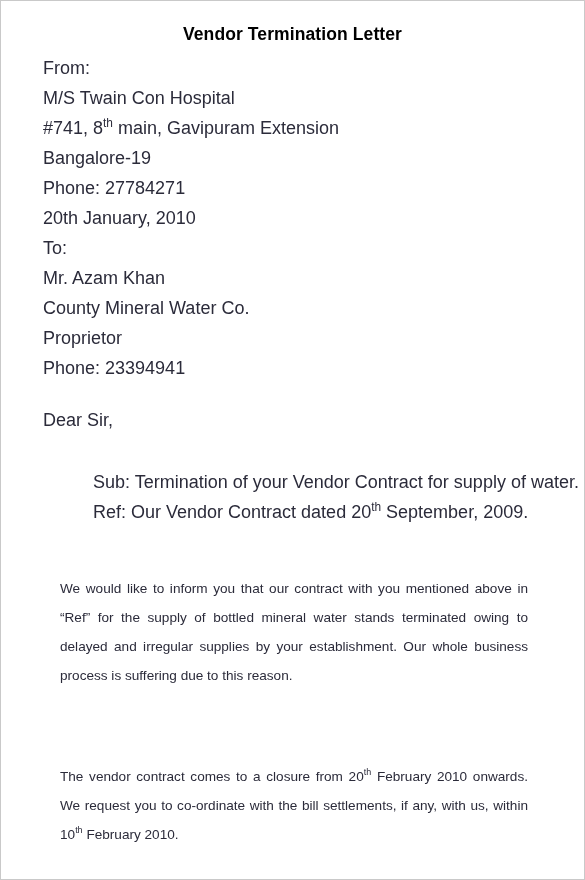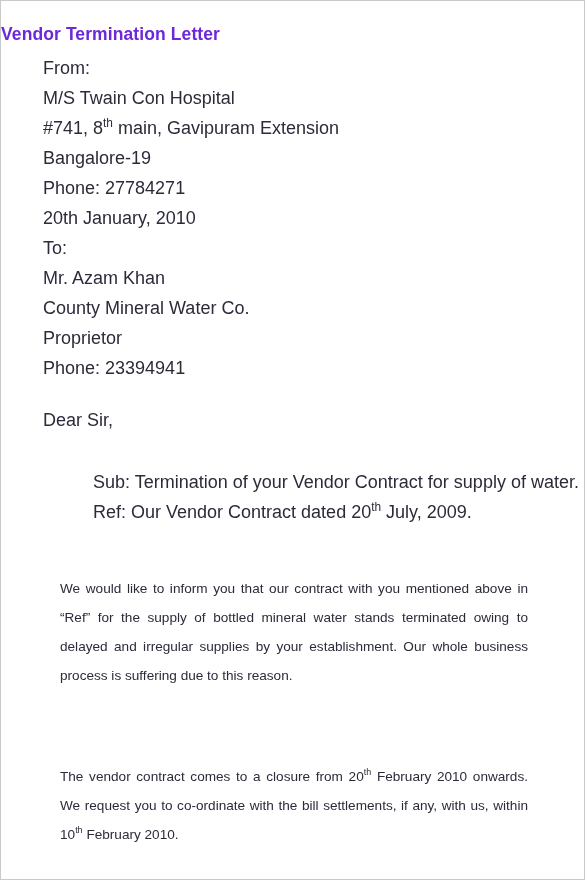--- a/index.html
+++ b/index.html
@@ -13,23 +13,24 @@
   .page {
     position: relative;
     width: 585px;
     height: 880px;
     box-sizing: border-box;
     background: #ffffff;
     border: 1px solid #c9c9c9;
     overflow: hidden;
   }
   .doc-title {
+    text-align: center;
     font-size: 17.5px;
     font-weight: bold;
-    color: #6d28d9;
+    color: #000000;
     letter-spacing: 0.1px;
     margin: 0;
     padding-top: 24px;
     padding-bottom: 0;
     line-height: 1.1;
   }
   .body-wrap {
     padding: 0 38px 0 42px;
   }
   .line {
@@ -90,21 +91,21 @@
     </div>
 
     <div class="gap-md"></div>
 
     <div class="line">Dear Sir,</div>
 
     <div class="gap-md"></div>
 
     <div class="sub-ref-block">
       <div class="line">Sub: Termination of your Vendor Contract for supply of water.</div>
-      <div class="line"><span>Ref:  Our Vendor Contract dated 20</span><sup>th</sup><span> July, 2009.</span></div>
+      <div class="line"><span>Ref:  Our Vendor Contract dated 20</span><sup>th</sup><span> September, 2009.</span></div>
     </div>
 
     <div class="gap-lg"></div>
 
     <p class="para">We would like to inform you that our contract with you mentioned above in “Ref” for the supply of bottled mineral water stands terminated owing to delayed and irregular supplies by your establishment.  Our whole business process is suffering due to this reason.</p>
 
     <div class="gap-xl"></div>
 
     <p class="para"><span>The vendor contract comes to a closure from 20</span><sup>th</sup><span> February 2010 onwards. We request you to co-ordinate with the bill settlements, if any, with us, within 10</span><sup>th</sup><span> February 2010.</span></p>
 

